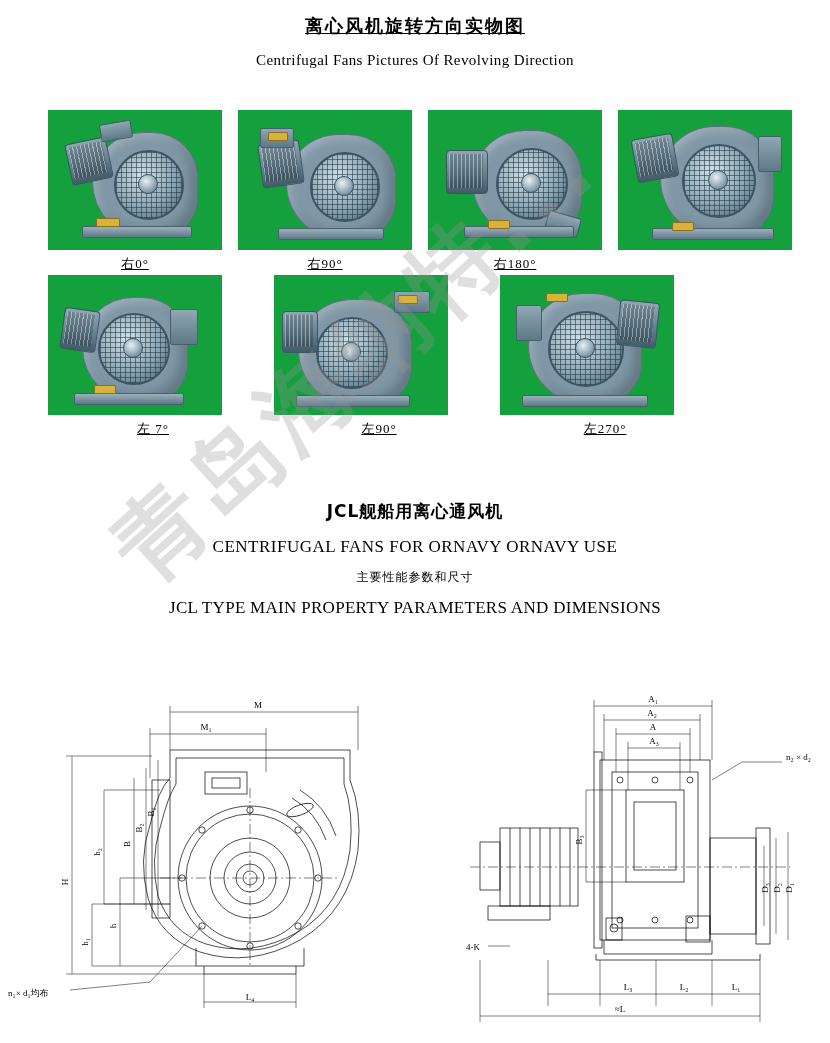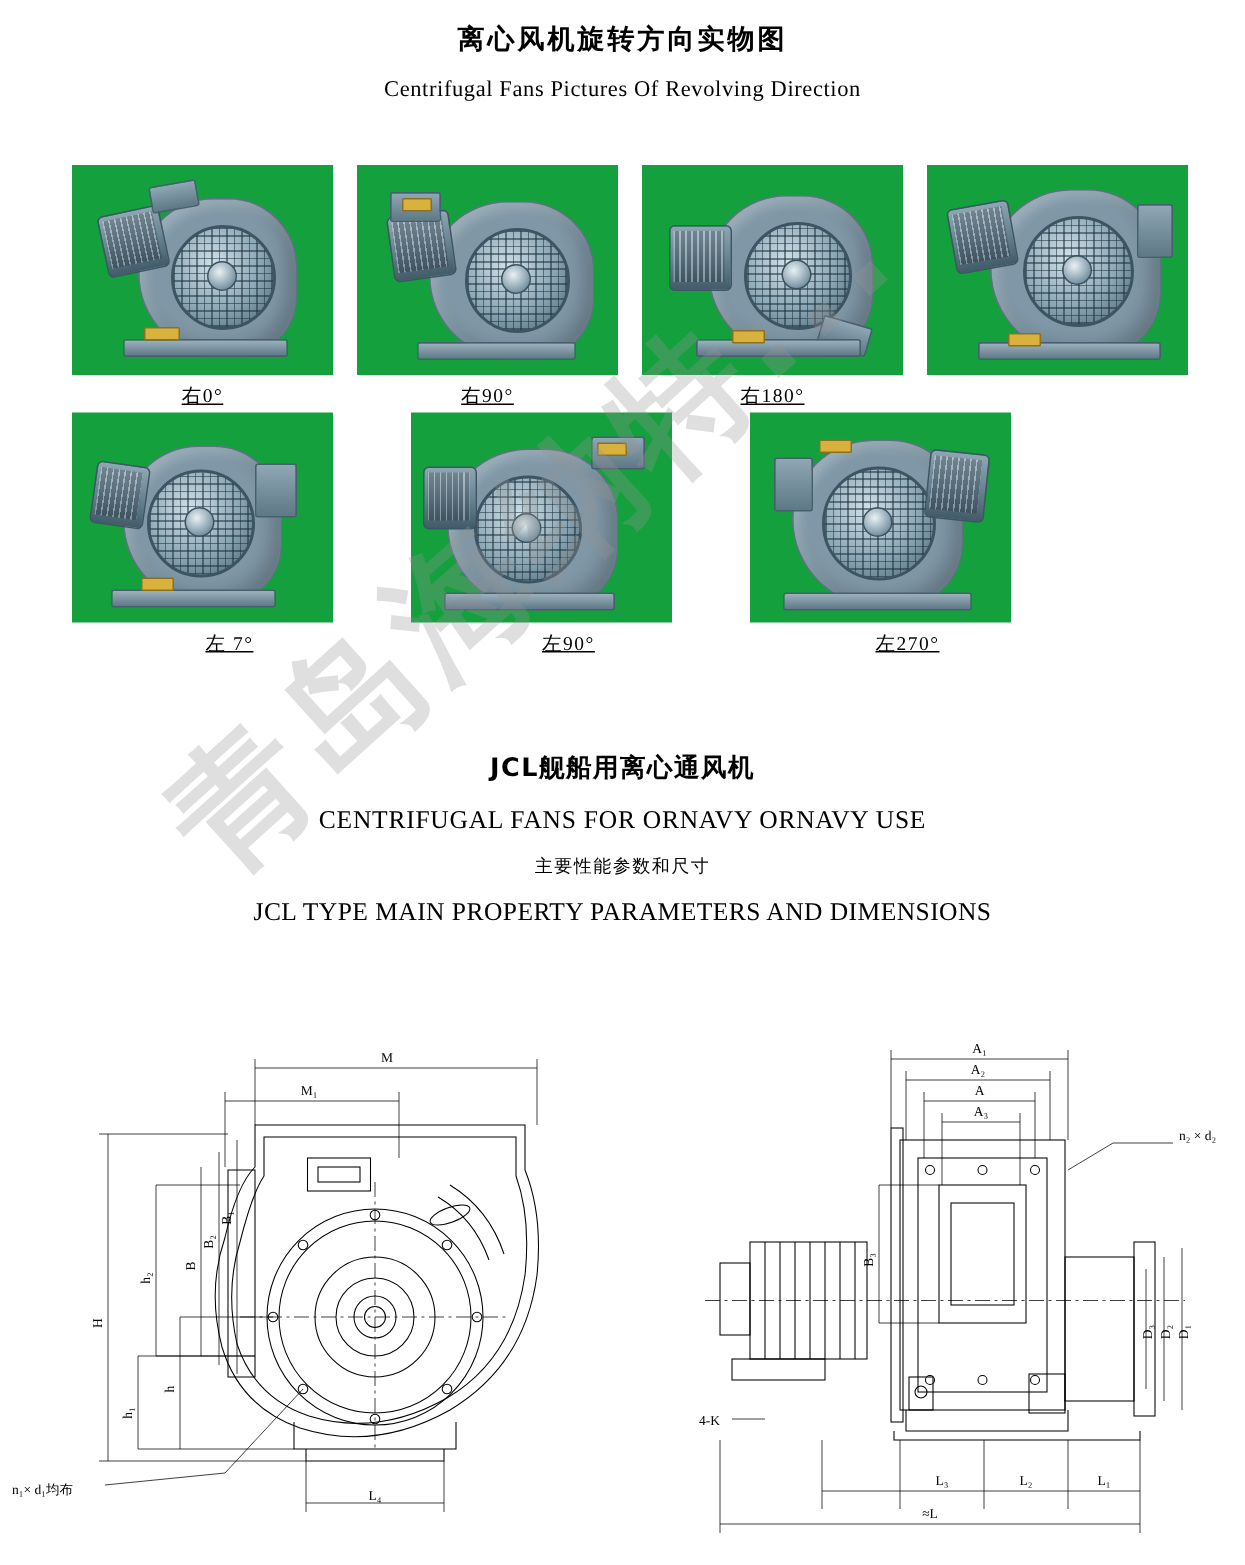--- a/index.html
+++ b/index.html
@@ -21,20 +21,21 @@
     height: 1043px;
   }
   
   .title-cn {
     text-align: center;
     font-family: "DejaVu Sans", sans-serif;
     font-weight: bold;
     font-size: 18px;
     letter-spacing: 2px;
     padding-top: 14px;
+    text-decoration: underline;
   }
   .title-en {
     text-align: center;
     font-family: "Liberation Serif", serif;
     font-size: 15px;
     letter-spacing: 0.4px;
     padding-top: 14px;
   }
   
   .photo-grid {

